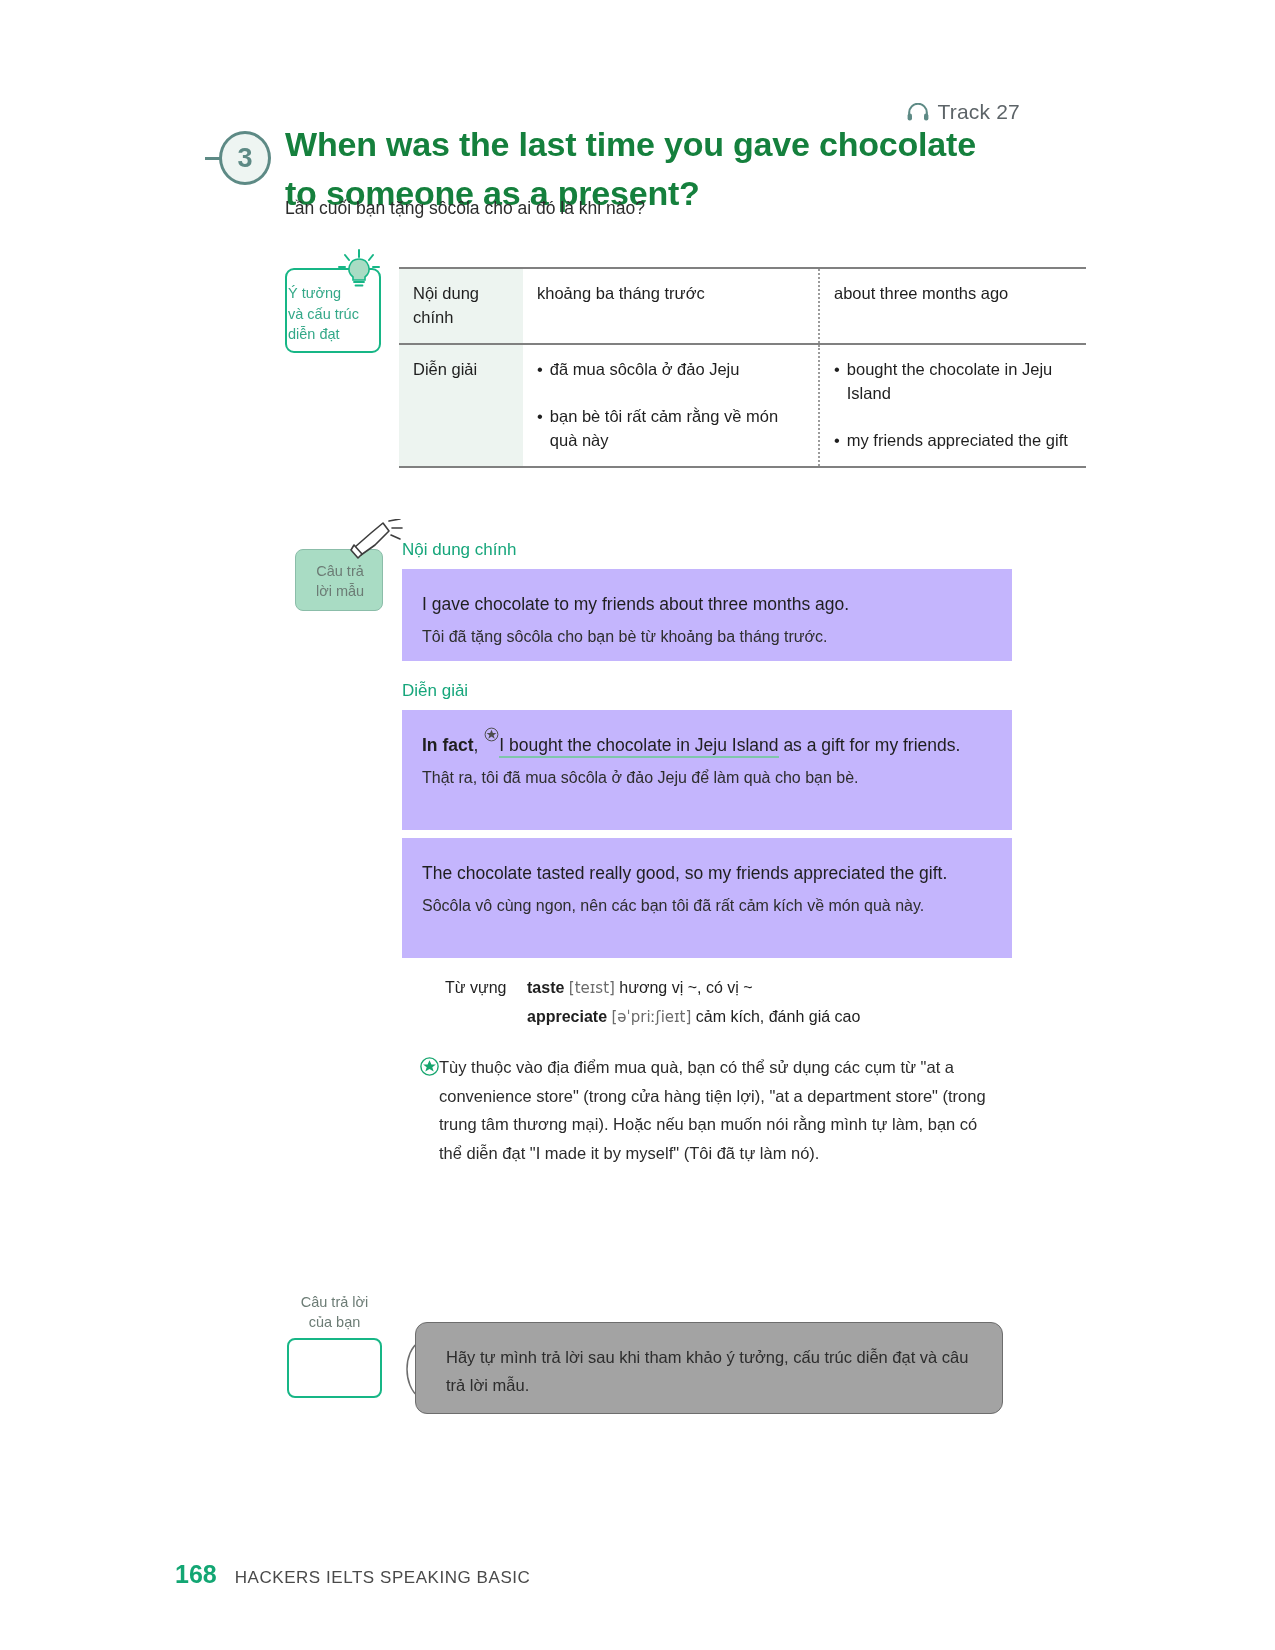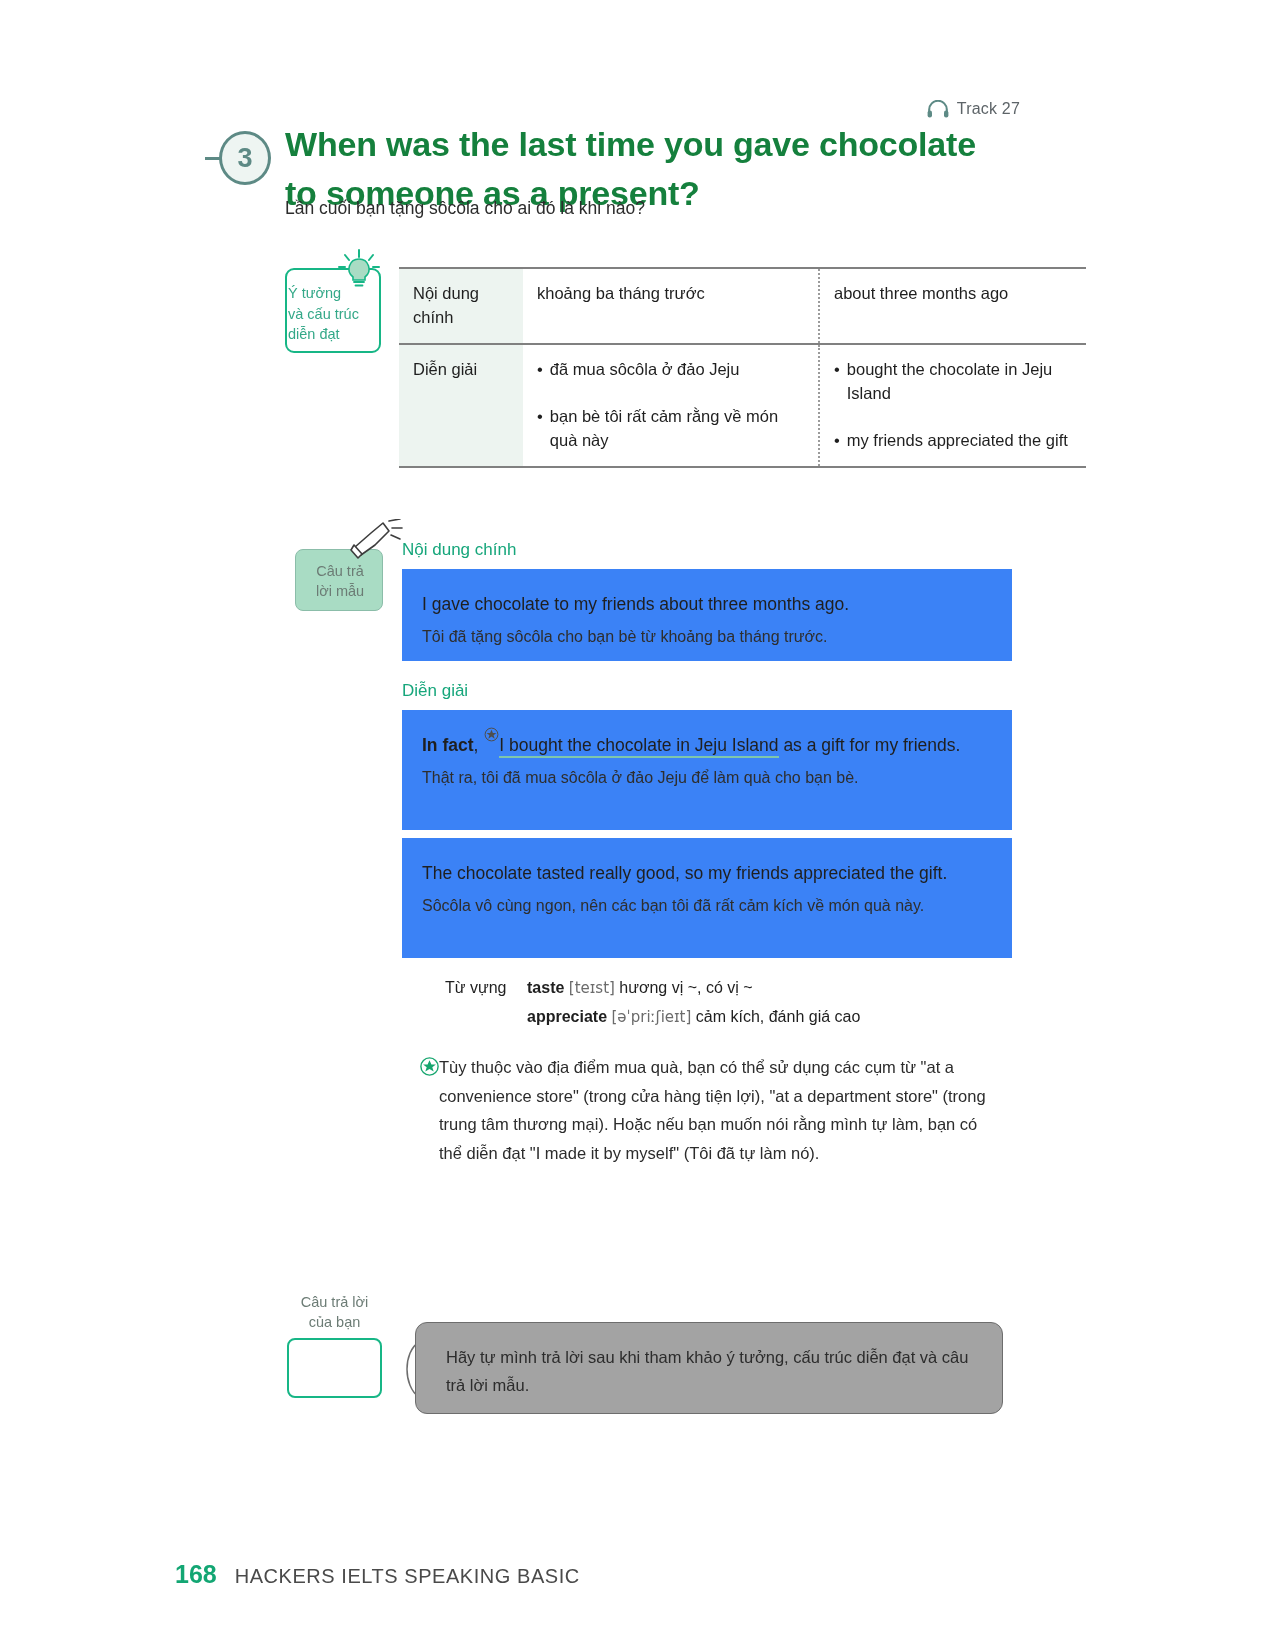--- a/index.html
+++ b/index.html
@@ -24,21 +24,21 @@
     position: absolute;
     left: 0; top: 100px;
     width: 1020px;
     display: flex;
     justify-content: flex-end;
     align-items: center;
     gap: 8px;
   }
   .headphone-icon { display:block; }
   .track-label {
-    font-size: 16px;
+    font-size: 21px;
     color: #5d6468;
     letter-spacing: .2px;
   }
 
   
   .qnum-wrap {
     position: absolute;
     left: 205px; top: 129px;
     width: 80px; height: 70px;
   }
@@ -170,21 +170,21 @@
     left: 402px;
   }
   .sec-head.a { top: 540px; }
   .sec-head.b { top: 681px; }
 
   
   .panel {
     position: absolute;
     left: 402px;
     width: 610px;
-    background: #3b82f6;
+    background: #c4b5fd;
     box-sizing: border-box;
     padding: 22px 24px 20px 20px;
   }
   .panel.p1 { top: 569px; height: 92px; }
   .panel.p2 { top: 710px; height: 120px; }
   .panel.p3 { top: 838px; height: 120px; }
 
   .en-line {
     font-size: 17.5px;
     line-height: 1.52;
@@ -279,21 +279,21 @@
     display: flex;
     align-items: baseline;
     gap: 18px;
   }
   .pg-num {
     font-size: 25px;
     font-weight: bold;
     color: #13a673;
   }
   .book-title {
-    font-size: 20px;
+    font-size: 17px;
     letter-spacing: .55px;
     color: #4a4a4a;
   }
 </style>
 </head>
 <body>
 
 <div id="page">
 
   <div class="track-row">

